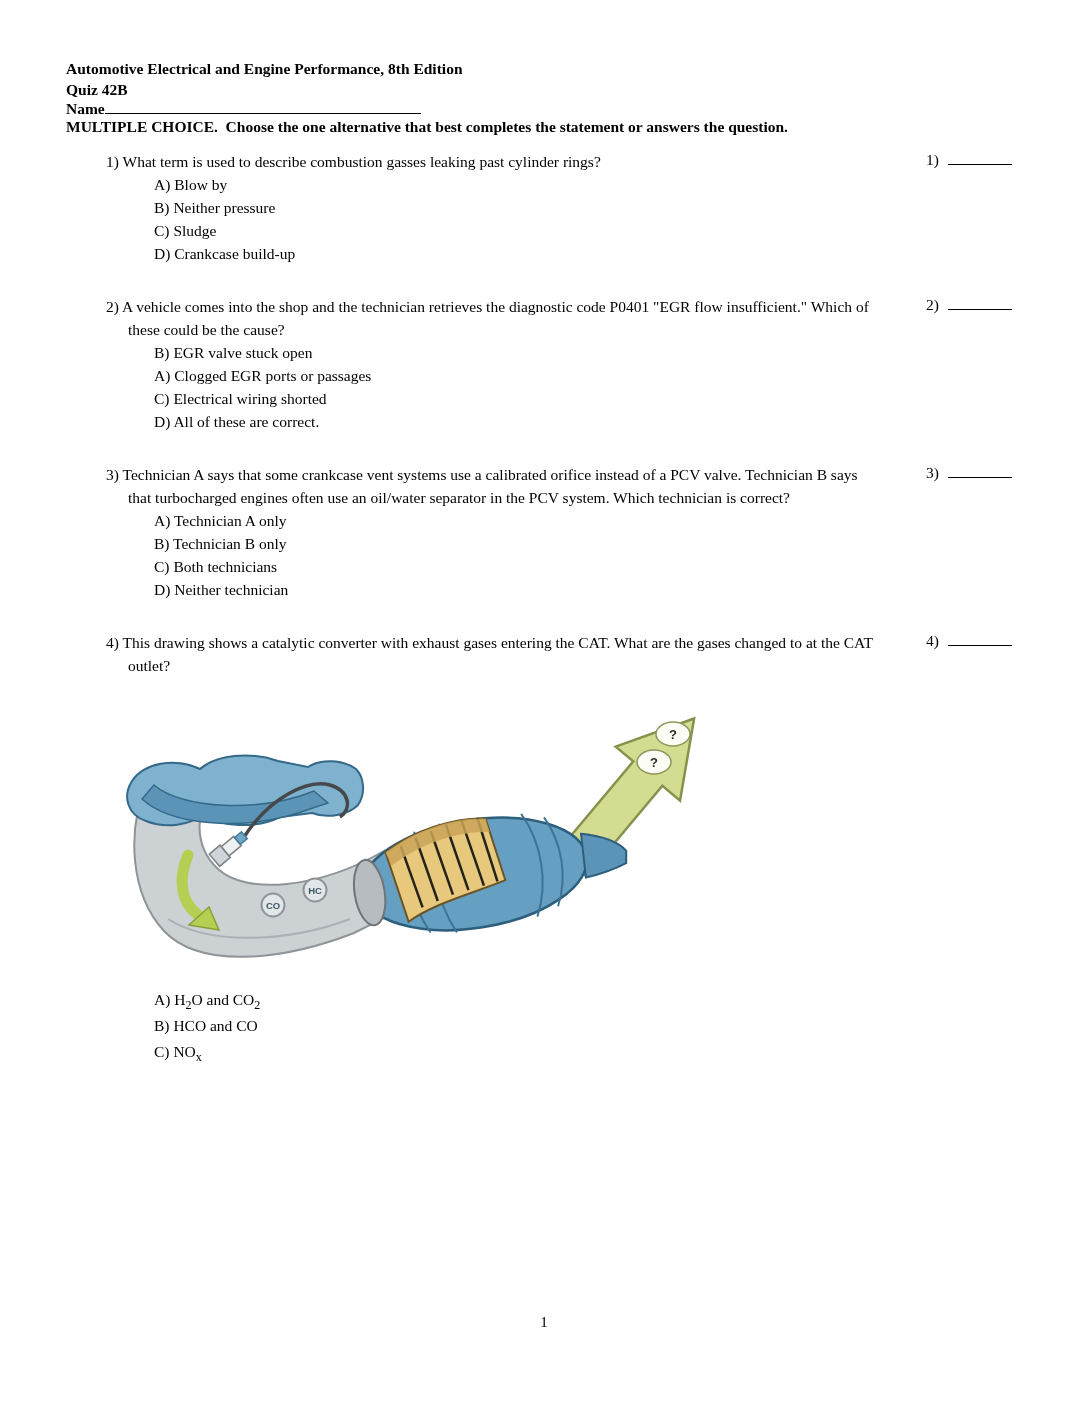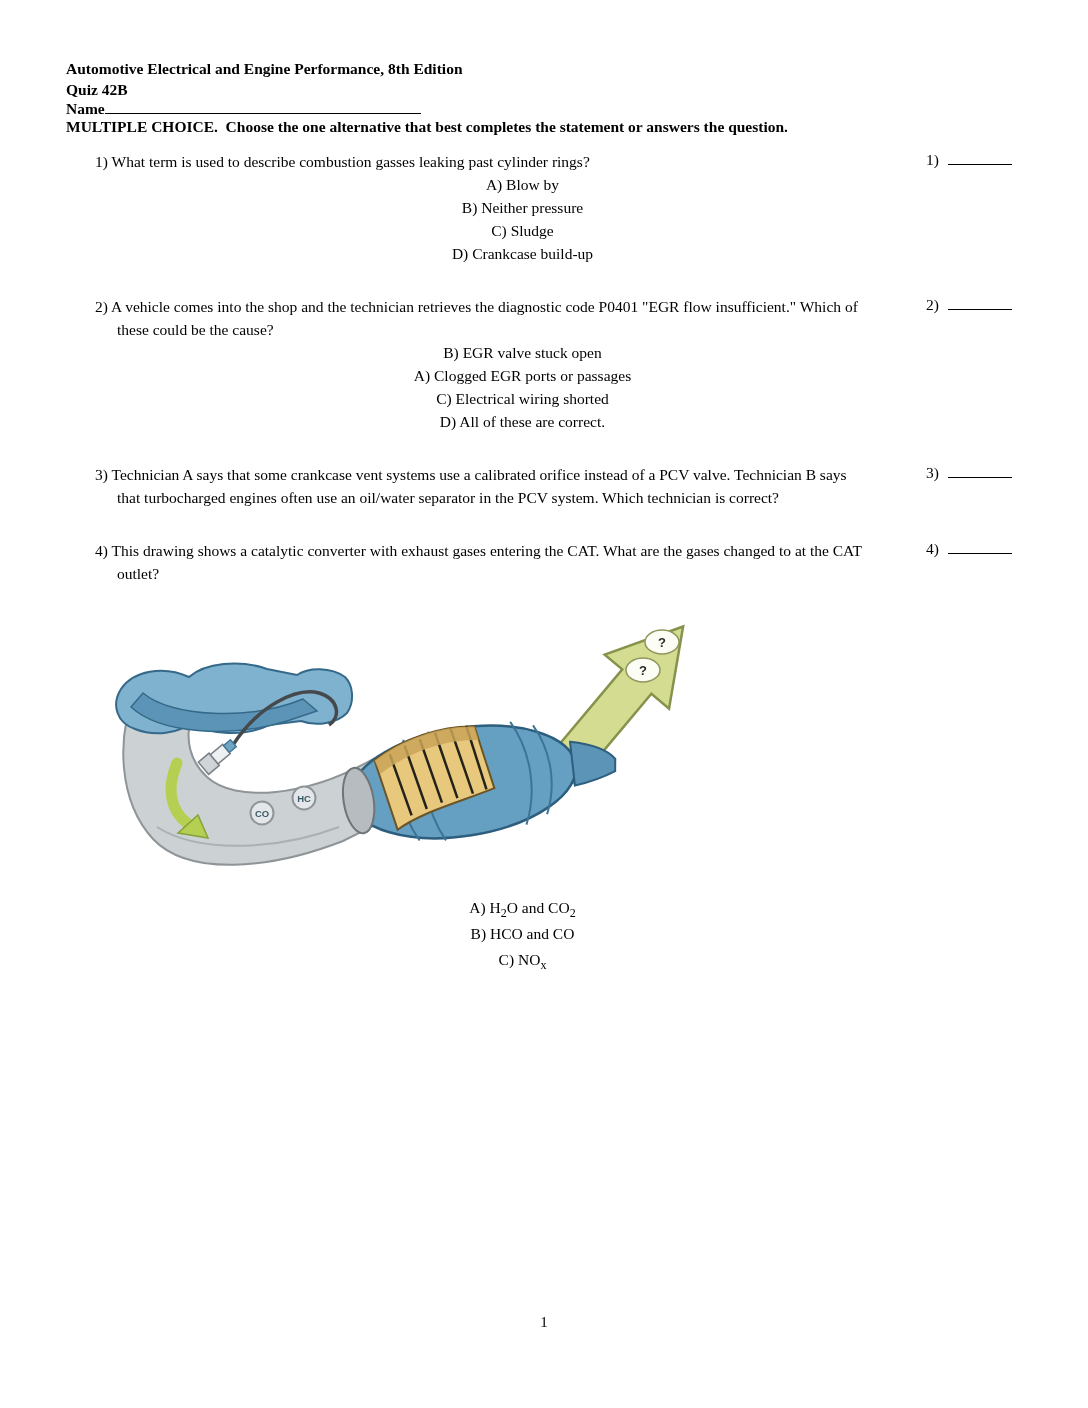--- a/index.html
+++ b/index.html
@@ -10,26 +10,26 @@
   }
   .page { padding:58px 62px 0 66px; }
   .bold { font-weight:bold; }
   .header div { line-height:21px; }
   .name-row { }
   .name-line {
     display:inline-block; width:316px; height:14px;
     border-bottom:1px solid #000; vertical-align:baseline;
   }
   .instructions { white-space:pre-wrap; }
-  .questions { margin-top:14px; margin-left:29px; }
+  .questions { margin-top:14px; margin-left:40px; }
   .question { display:flex; align-items:flex-start; margin-bottom:30px; }
   .q-main { flex:1; padding-right:24px; }
   .q-text { padding-left:22px; text-indent:-22px; line-height:23px; max-width:768px; }
   .choices { margin-left:48px; }
-  .choice { line-height:23px;text-align:center; }
+  .choice { line-height:23px; }
   .q4-choices .choice { line-height:26px; }
   sub { font-size:12px; line-height:0; }
   .q-answer { width:100px; white-space:nowrap; padding-top:1px; }
   .blank {
     display:inline-block; width:64px; height:13px;
     border-bottom:1px solid #000; margin-left:9px;
   }
   .figure-wrap { margin:12px 0 14px 16px; width:620px; }
   .badge-text { font-family:"Liberation Sans", sans-serif; font-weight:bold; font-size:9.5px; fill:#3e5a68; }
   .q-mark { font-family:"Liberation Sans", sans-serif; font-weight:bold; font-size:13px; fill:#2b2b2b; }
@@ -88,20 +88,26 @@
         <span>2)</span><span class="blank"></span>
       </div>
     </div>
 
     <div class="question">
       <div class="q-main">
         <div class="q-text">
           <span class="q-num">3)</span>
           <span>Technician A says that some crankcase vent systems use a calibrated orifice instead of a PCV valve. Technician B says that turbocharged engines often use an oil/water separator in the PCV system. Which technician is correct?</span>
         </div>
+        <div class="choices">
+          <div class="choice">A) Technician A only</div>
+          <div class="choice">B) Technician B only</div>
+          <div class="choice">C) Both technicians</div>
+          <div class="choice">D) Neither technician</div>
+        </div>
       </div>
       <div class="q-answer">
         <span>3)</span><span class="blank"></span>
       </div>
     </div>
 
     <div class="question">
       <div class="q-main">
         <div class="q-text">
           <span class="q-num">4)</span>

